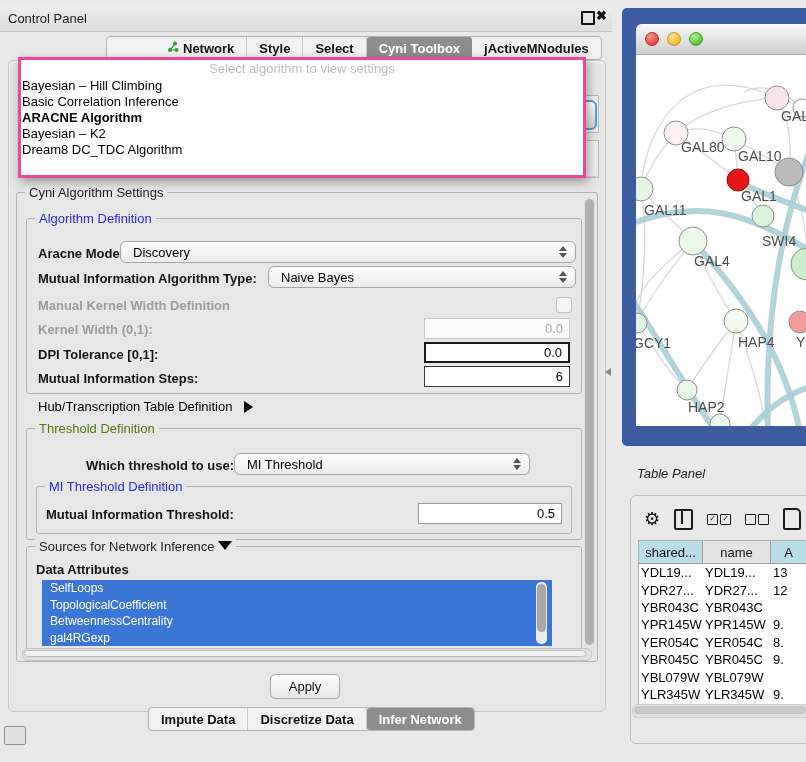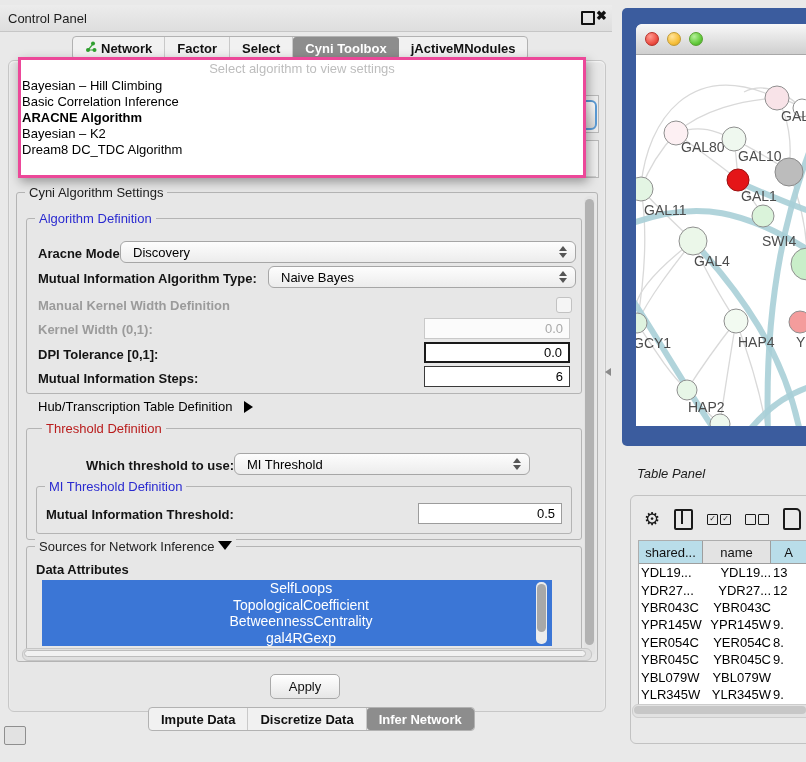--- a/index.html
+++ b/index.html
@@ -22,33 +22,33 @@
   #remnant-line{left:18px;top:176px;width:578px;height:1px;background:#cfcfcf;}
   
   #algo-dropdown{left:18px;top:57px;width:562px;height:115px;background:#ffffff;border:3px solid #ec4899;box-shadow:2px 4px 10px rgba(0,0,0,.35);z-index:40;}
   #algo-placeholder{height:17px;text-align:center;color:#bdbdbd;font-size:13px;padding-top:1px;}
   .algo-item{font-size:13px;color:#000;line-height:16px;padding-left:1px;cursor:pointer;white-space:nowrap;}
   .algo-item.selected{font-weight:bold;}
   
   .group{border:1px solid #b4b4b4;border-radius:3px;}
   .legend{position:absolute;top:-8px;left:8px;background:#e7e7e7;padding:0 4px;font-size:13px;color:#222;white-space:nowrap;}
   .legend.blue{color:#2a2ad0;}
-  .legend.green{color:#b91c1c;margin-left:7px;}
+  .legend.green{color:#4d7c0f;}
   .fieldlabel{font-size:13px;font-weight:bold;color:#141414;white-space:nowrap;}
   .fieldlabel.disabled{color:#9b9b9b;}
   .combo{display:flex;align-items:center;height:22px;border:1px solid #a6a6a6;border-radius:6px;background:linear-gradient(#fdfdfd,#ececec);font-size:13px;color:#000;padding-left:12px;box-sizing:border-box;cursor:pointer;}
   .combo .spin{margin-left:auto;margin-right:8px;display:flex;flex-direction:column;gap:2px;}
   .combo .spin i{display:block;width:0;height:0;border-left:4px solid transparent;border-right:4px solid transparent;}
   .combo .spin i.up{border-bottom:5px solid #555;}
   .combo .spin i.dn{border-top:5px solid #555;}
   .numfield{font-size:13px;text-align:right;padding:0 6px;box-sizing:border-box;background:#ffffff;display:flex;align-items:center;justify-content:flex-end;}
   .checkbox{width:14px;height:14px;border:1px solid #c2c2c2;border-radius:3px;background:#f5f5f5;}
   .arrow-right{display:inline-block;width:0;height:0;border-top:6px solid transparent;border-bottom:6px solid transparent;border-left:9px solid #000;vertical-align:-2px;}
   .arrow-down{display:inline-block;width:0;height:0;border-left:7px solid transparent;border-right:7px solid transparent;border-top:9px solid #000;vertical-align:1px;}
-  .attr-item{font-size:14px;color:#fff;background:#3b76d6;line-height:16.5px;padding-left:8px;white-space:nowrap;text-align:center;}
+  .attr-item{font-size:12px;color:#fff;background:#3b76d6;line-height:16.5px;padding-left:8px;white-space:nowrap;}
   .vscroll{background:#e3e3e3;border-radius:5px;}
   .vthumb{position:absolute;left:1px;width:9px;background:#b2b2b2;border-radius:5px;}
   #apply-btn{left:270px;top:674px;width:68px;height:23px;border:1px solid #a9a9a9;border-radius:5px;background:linear-gradient(#ffffff,#e6e6e6);font-size:13px;color:#111;display:flex;align-items:center;justify-content:center;cursor:pointer;}
   #mini-icon{left:4px;top:726px;width:20px;height:17px;border:1px solid #8f8f8f;background:#e2e2e2;border-radius:2px;}
   #divider-arrow{left:605px;top:368px;width:0;height:0;border-top:4px solid transparent;border-bottom:4px solid transparent;border-right:6px solid #8a8a8a;cursor:pointer;}
   
   #net-frame{left:622px;top:8px;width:184px;height:438px;background:#3b5c9e;border-radius:5px 0 0 5px;}
   #net-window{left:636px;top:24px;width:170px;height:402px;background:#fff;border-radius:6px 0 0 0;overflow:hidden;}
   #net-titlebar{left:0;top:0;width:170px;height:30px;background:linear-gradient(#f8f8f8,#cfcfcf);border-bottom:1px solid #a8a8a8;border-radius:6px 0 0 0;}
   .traffic{position:absolute;top:8px;width:14px;height:14px;border-radius:50%;cursor:pointer;}
@@ -66,49 +66,49 @@
   .cbpair{display:flex;gap:2px;cursor:pointer;}
   .cb{width:9px;height:9px;border:1.5px solid #1a1a1a;border-radius:1px;font-size:8px;line-height:8px;color:#1a1a1a;text-align:center;}
   #page-icon{width:14px;height:18px;border:2px solid #1a1a1a;border-radius:2px 5px 2px 2px;cursor:pointer;}
   #node-table{left:638px;top:540px;width:168px;height:163px;background:#fff;border:1px solid #adadad;overflow:hidden;font-size:13px;}
   .t-head{display:flex;height:22px;border-bottom:1px solid #9e9e9e;}
   .t-head .hc{display:flex;align-items:center;justify-content:center;border-right:1px solid #9e9e9e;box-sizing:border-box;color:#111;cursor:pointer;overflow:hidden;}
   .hc.hl{background:#b9dde9;}
   .hc.plain{background:#e3e3e3;}
   .t-row{display:flex;height:17.4px;align-items:center;cursor:default;}
   .t-row span{display:inline-block;overflow:hidden;white-space:nowrap;padding-left:2px;box-sizing:border-box;color:#000;}
-  .c1{width:64px;} .c2{width:68px;text-align:right;} .c3{width:36px;}
+  .c1{width:64px;} .c2{width:68px;} .c3{width:36px;}
   #hscroll-table{left:632px;top:704px;width:178px;height:12px;background:#e2e2e2;border-radius:6px;border:1px solid #cdcdcd;}
   #hscroll-table .thumb{position:absolute;left:1px;top:1px;width:172px;height:8px;background:#c7c7c7;border-radius:5px;}
   #hscroll-settings{left:22px;top:648px;width:568px;height:11px;background:#e0e0e0;border:1px solid #c6c6c6;border-radius:6px;}
   #hscroll-settings .thumb{position:absolute;left:1px;top:1px;width:562px;height:7px;background:#f2f2f2;border:1px solid #bdbdbd;border-radius:5px;box-sizing:border-box;}
 </style>
 </head>
 <body>
 
 <div id="screen">
 
   <div class="abs" id="cp-titlebar"></div>
   <div class="abs" id="cp-title">Control Panel</div>
   <div class="abs" id="cp-float"></div>
   <div class="abs" id="cp-close">✖</div>
 
-  <div class="abs tabstrip" id="top-tabs" style="left:72px;top:36px;">
+  <div class="abs tabstrip" id="top-tabs" style="left:106px;top:36px;padding-left:48px;">
       <div class="tab">
         <span><svg width="12" height="12" viewBox="0 0 12 12">
             <line x1="3" y1="9" x2="8" y2="3" stroke="#3aa63a" stroke-width="1.2"></line>
             <line x1="3" y1="9" x2="9" y2="9" stroke="#3aa63a" stroke-width="1.2"></line>
             <circle cx="3" cy="9" r="2" fill="#2e9e2e"></circle>
             <circle cx="8" cy="2.5" r="2" fill="#2e9e2e"></circle>
             <circle cx="9.5" cy="9" r="2" fill="#2e9e2e"></circle>
           </svg></span>
         <span>Network</span>
       </div>
       <div class="tab">
-        <span>Factor</span>
+        <span>Style</span>
       </div>
       <div class="tab">
         <span>Select</span>
       </div>
       <div class="tab selected">
         <span>Cyni Toolbox</span>
       </div>
       <div class="tab">
         <span>jActiveMNodules</span>
       </div>

